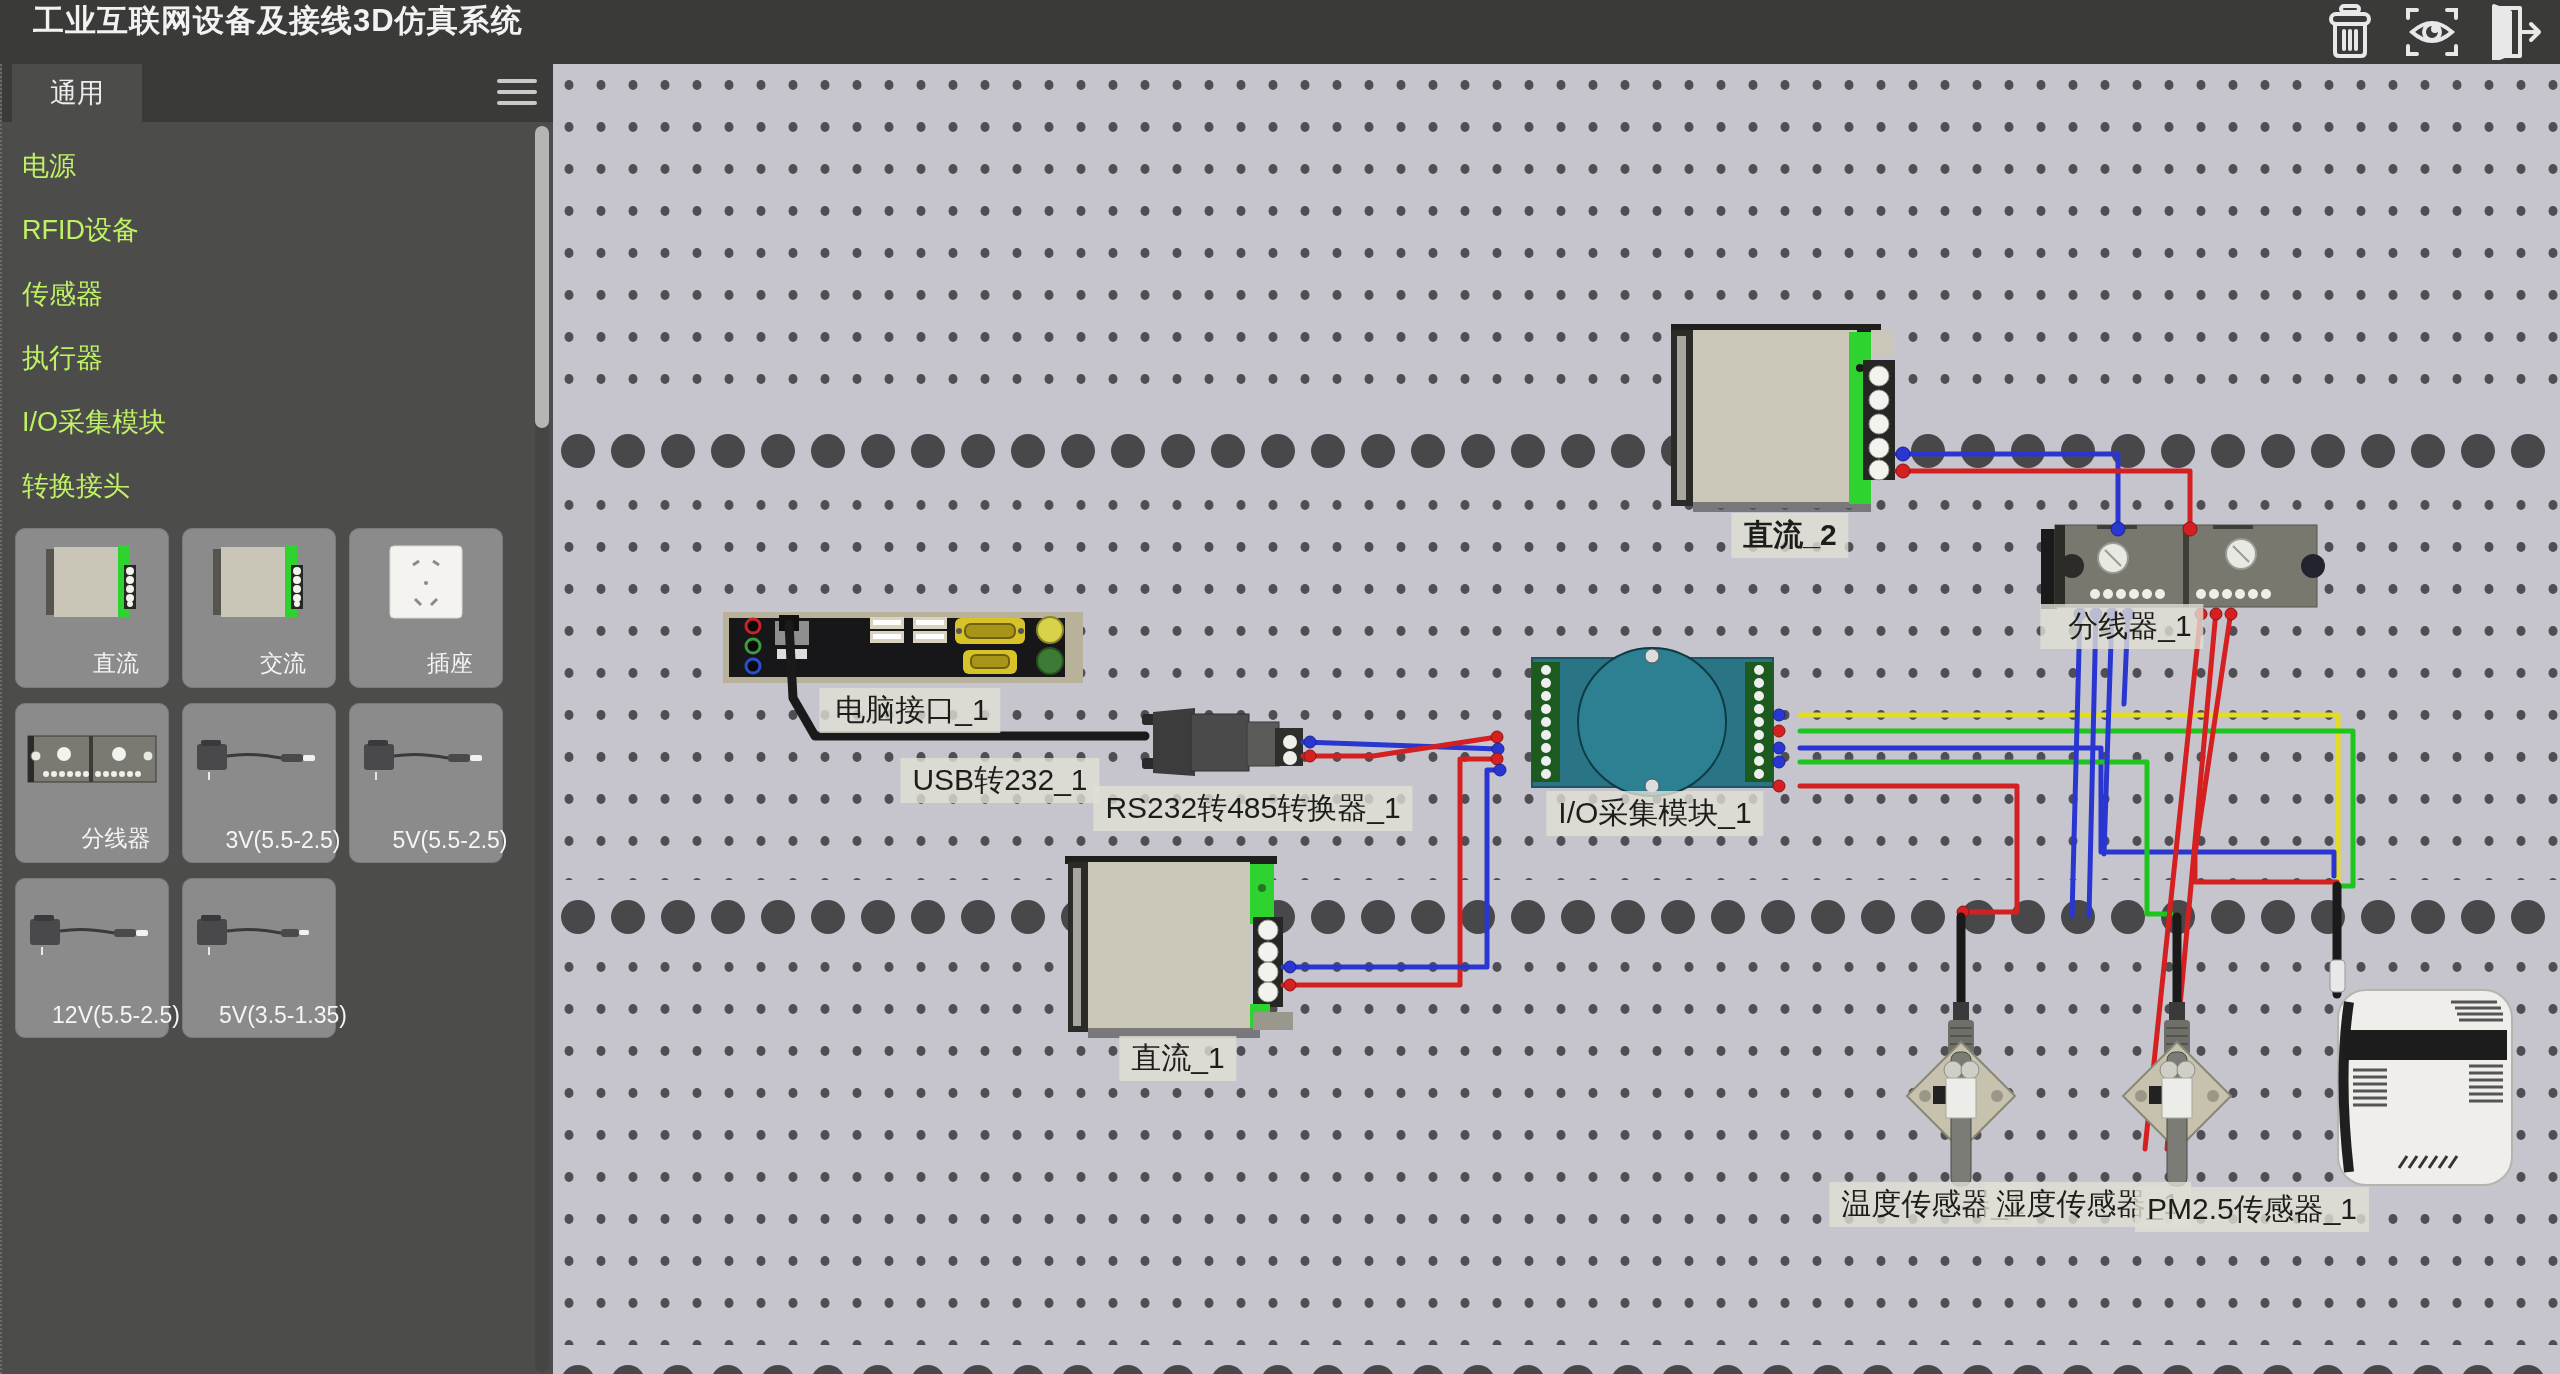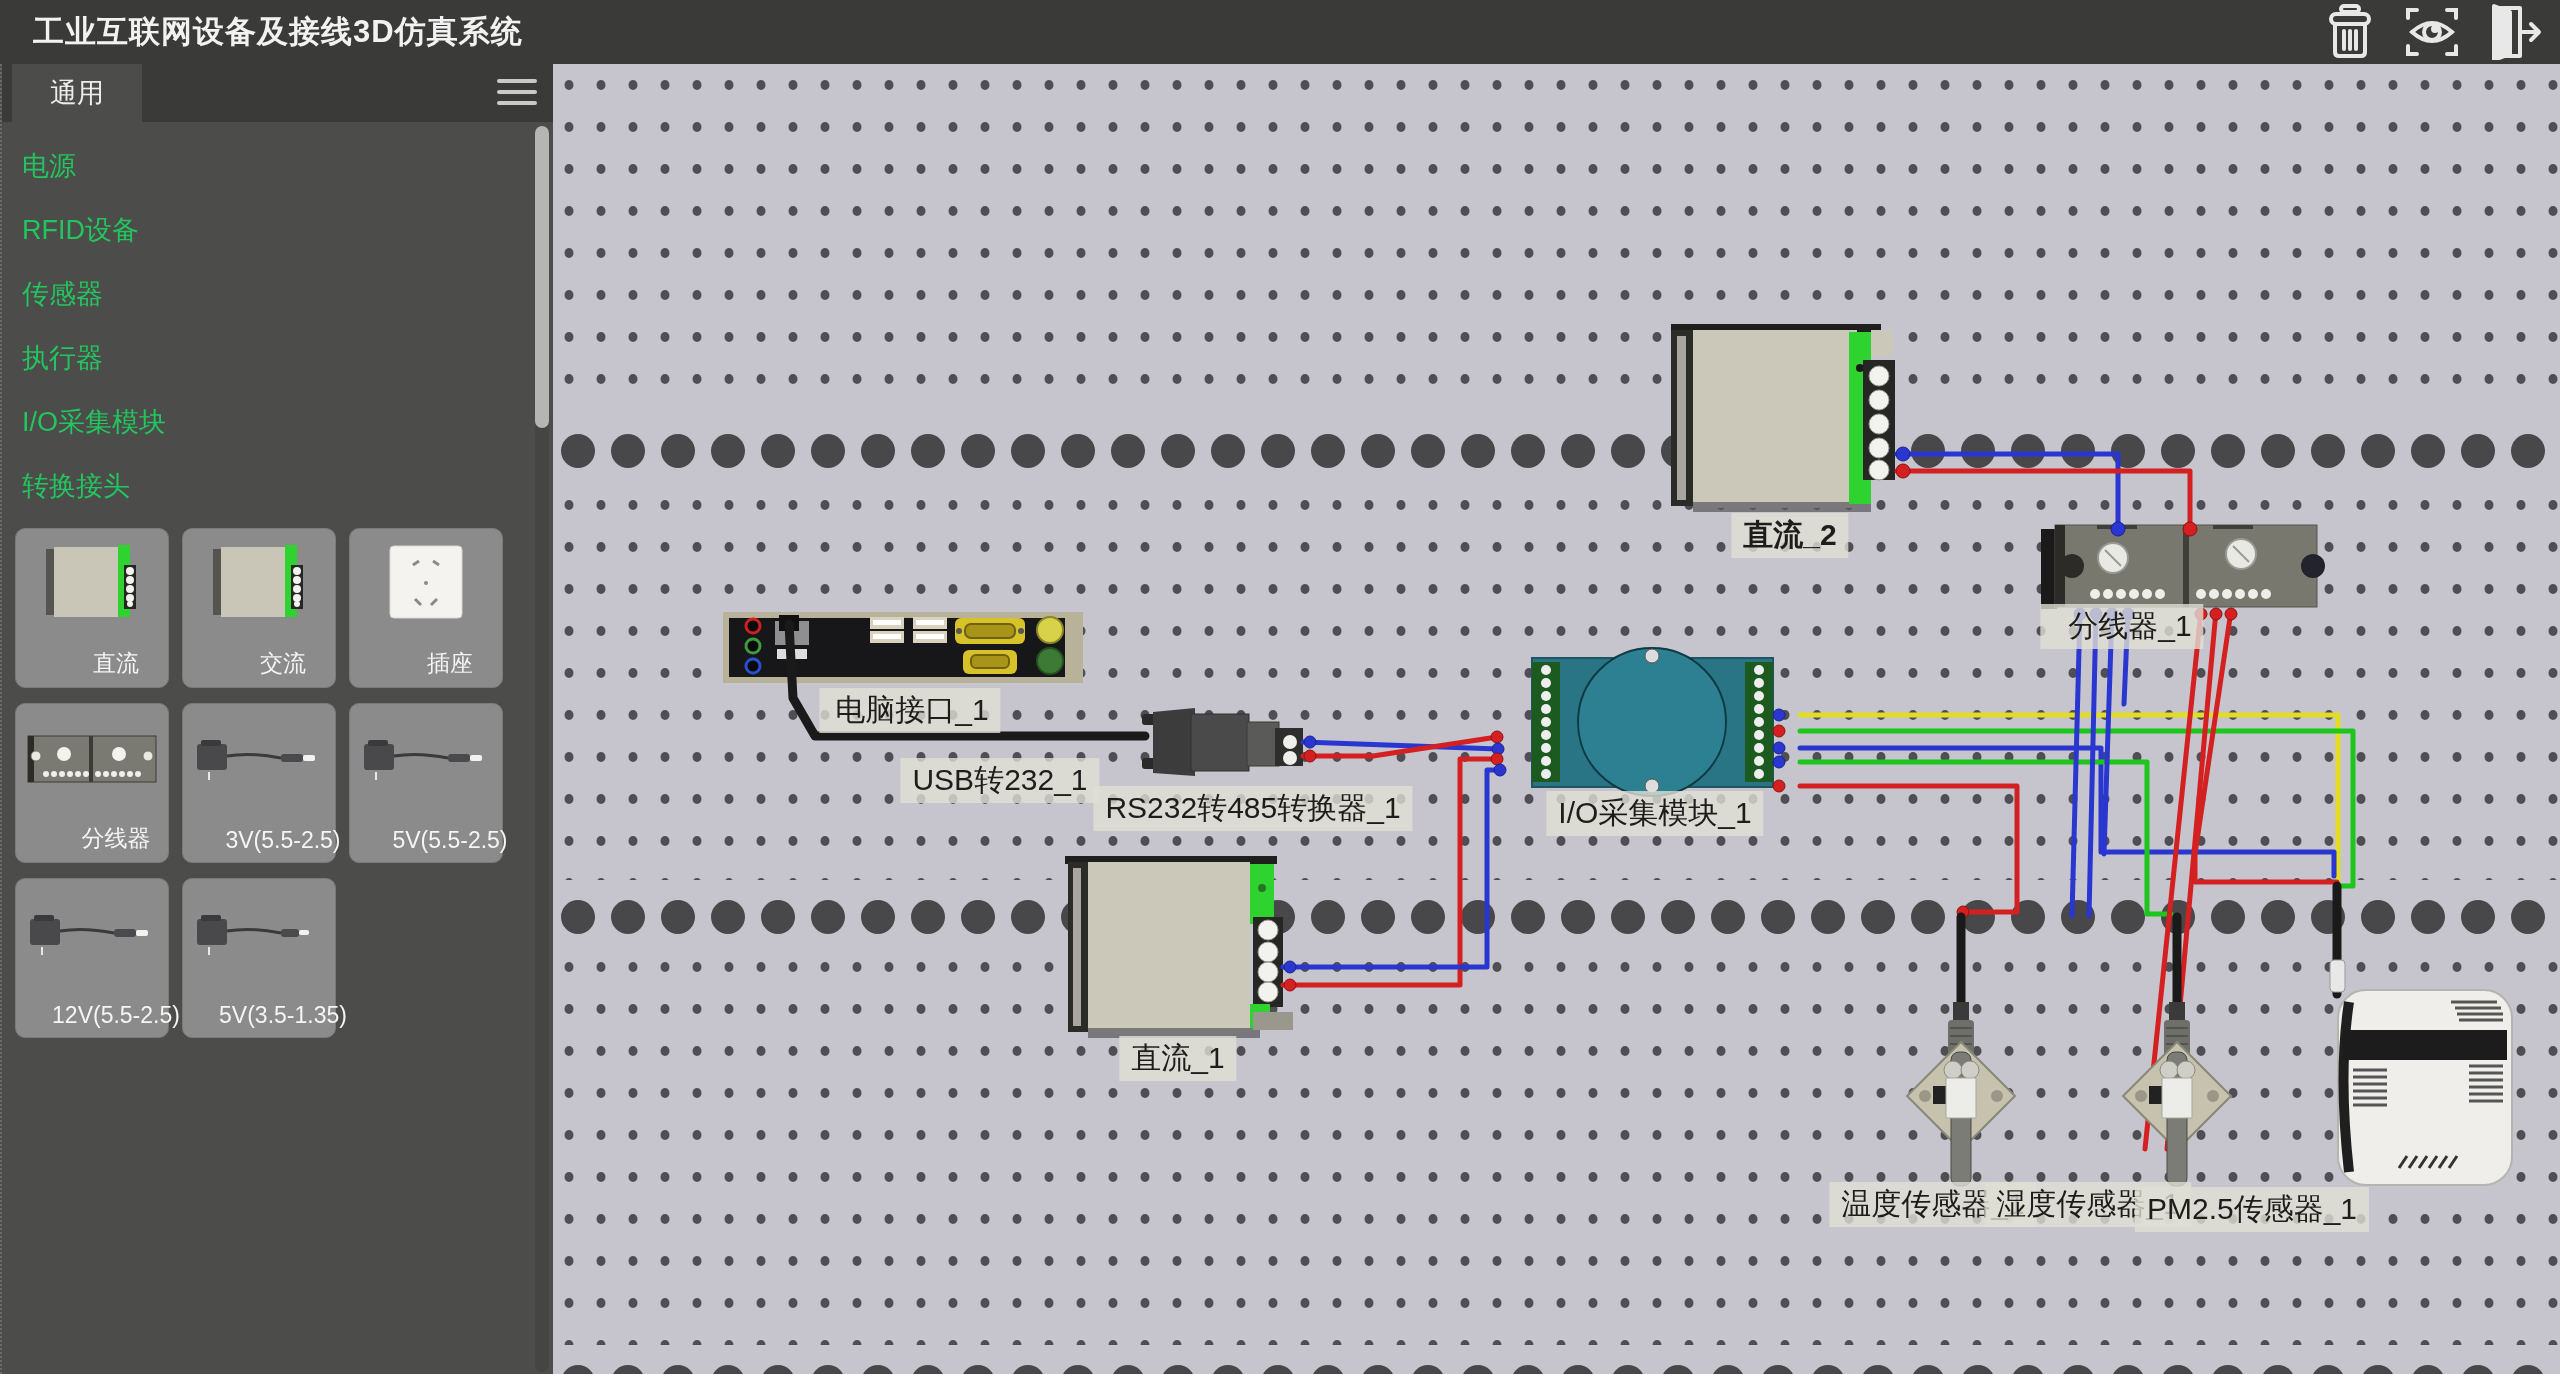--- a/index.html
+++ b/index.html
@@ -1,35 +1,35 @@
 <!DOCTYPE html>
 <html><head>
 <meta charset="utf-8">
 <style>
   html,body{margin:0;padding:0;background:#222;}
   .stage{position:relative;width:2560px;height:1374px;overflow:hidden;background:#c6c5cd;
          font-family:"Liberation Sans","DejaVu Sans",sans-serif;}
 
   
   .header{position:absolute;left:0;top:0;width:2560px;height:64px;background:#3a3a38;
-          display:flex;align-items:center;z-index:40;}
+          display:flex;z-index:40;}
   .app-title{color:#f2f2f2;font-size:31px;font-weight:bold;margin-left:33px;letter-spacing:1px;}
   .hicons{margin-left:auto;display:flex;align-items:center;gap:22px;margin-right:16px;}
   .hicon{width:60px;height:56px;display:flex;align-items:center;justify-content:center;cursor:pointer;}
 
   
   .sidebar{position:absolute;left:0;top:64px;width:553px;height:1310px;background:#4c4c4a;z-index:30;
            border-left:2px dotted #6a6a68;box-sizing:border-box;}
   .tabstrip{position:relative;height:58px;background:#3a3a38;}
   .tab-active{position:absolute;left:10px;top:0;width:130px;height:58px;background:#4c4c4a;
               color:#ececec;font-size:27px;display:flex;align-items:center;justify-content:center;}
   .burger{position:absolute;right:16px;top:15px;width:40px;cursor:pointer;}
   .burger div{height:4px;background:#c9c9c9;margin-bottom:7px;border-radius:2px;}
   .menu{padding-top:12px;}
-  .menu-item{height:64px;line-height:64px;padding-left:20px;color:#22c55e;font-size:27px;cursor:pointer;}
+  .menu-item{height:64px;line-height:64px;padding-left:20px;color:#bef264;font-size:27px;cursor:pointer;}
   .scrollbar{position:absolute;right:4px;top:62px;width:14px;height:1246px;background:#454543;border-radius:7px;}
   .scroll-thumb{position:absolute;top:0;left:0;width:14px;height:302px;background:#b5b5b3;border-radius:7px;}
 
   .grid{position:absolute;left:13px;top:464px;width:527px;display:grid;
         grid-template-columns:repeat(3,154px);column-gap:13px;row-gap:15px;}
   .card{width:154px;height:160px;background:#8b8b8b;border-radius:10px;position:relative;
         border:1px solid #7a7a7a;box-sizing:border-box;cursor:pointer;padding-left:24px;}
   .card-label{position:absolute;bottom:8px;width:100%;text-align:center;color:#f5f5f5;
               font-size:23px;white-space:nowrap;}
   .card svg{position:absolute;top:14px;left:50%;transform:translateX(-50%);}

